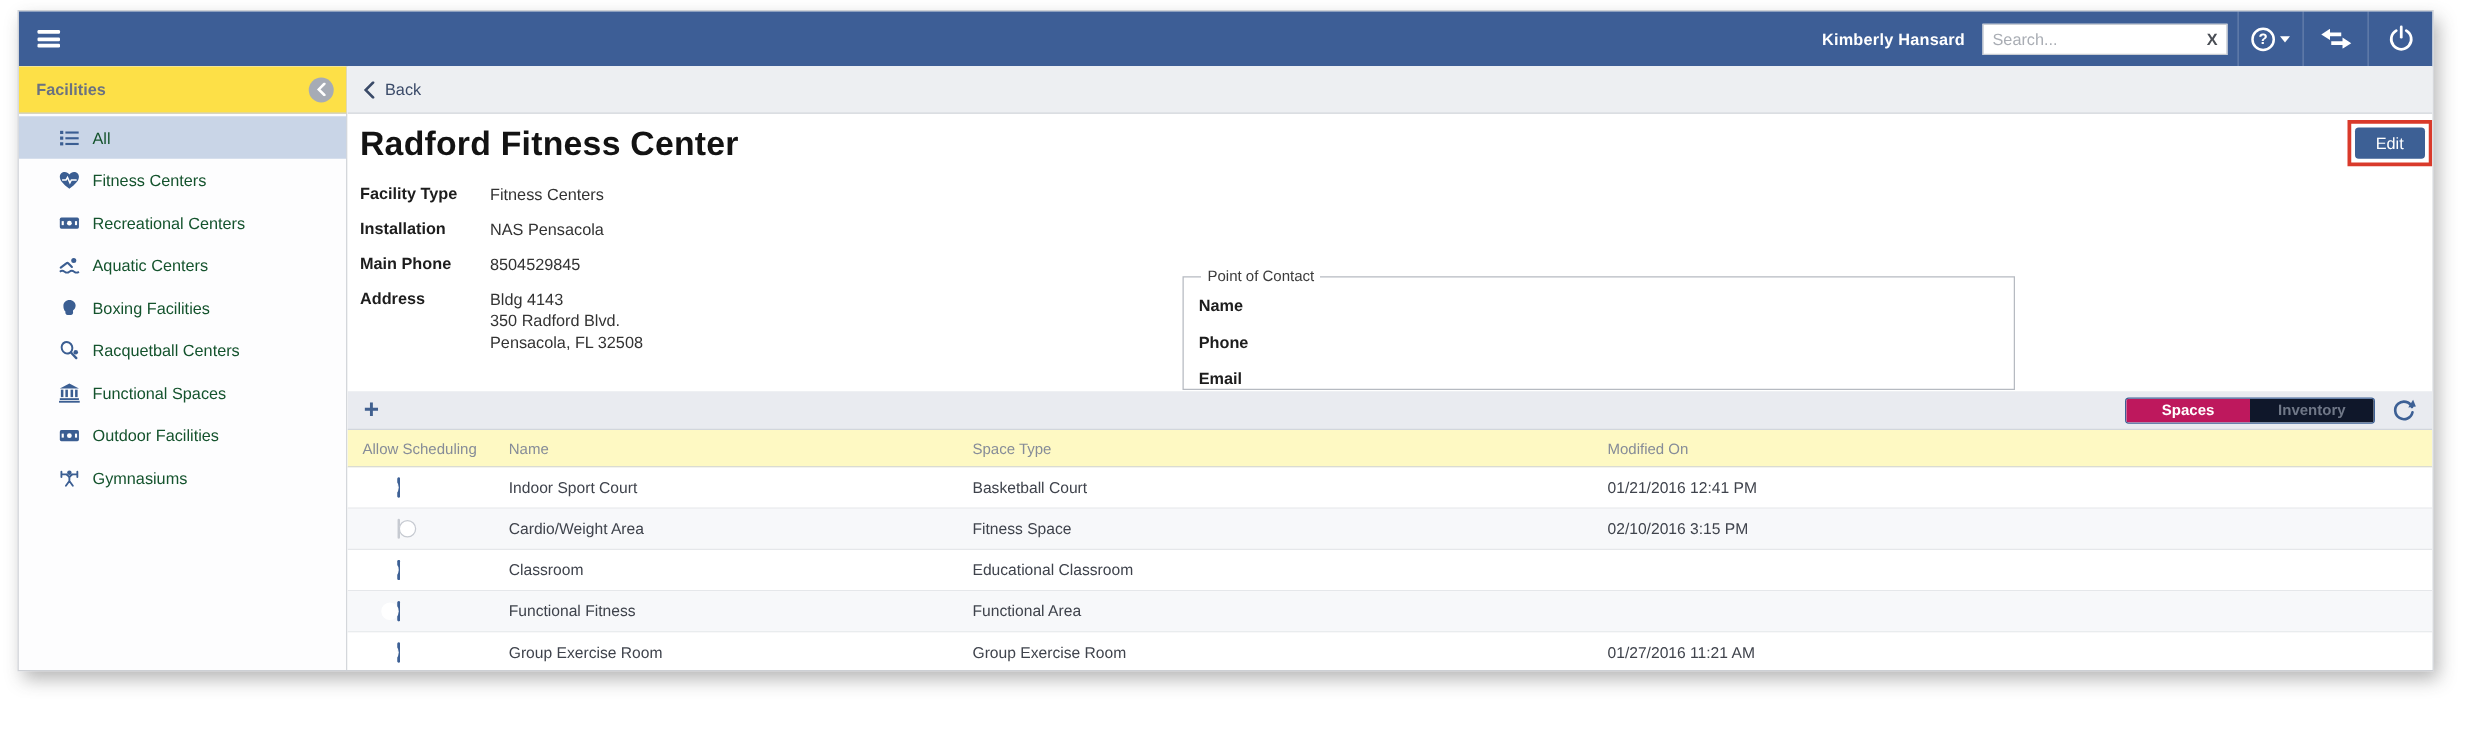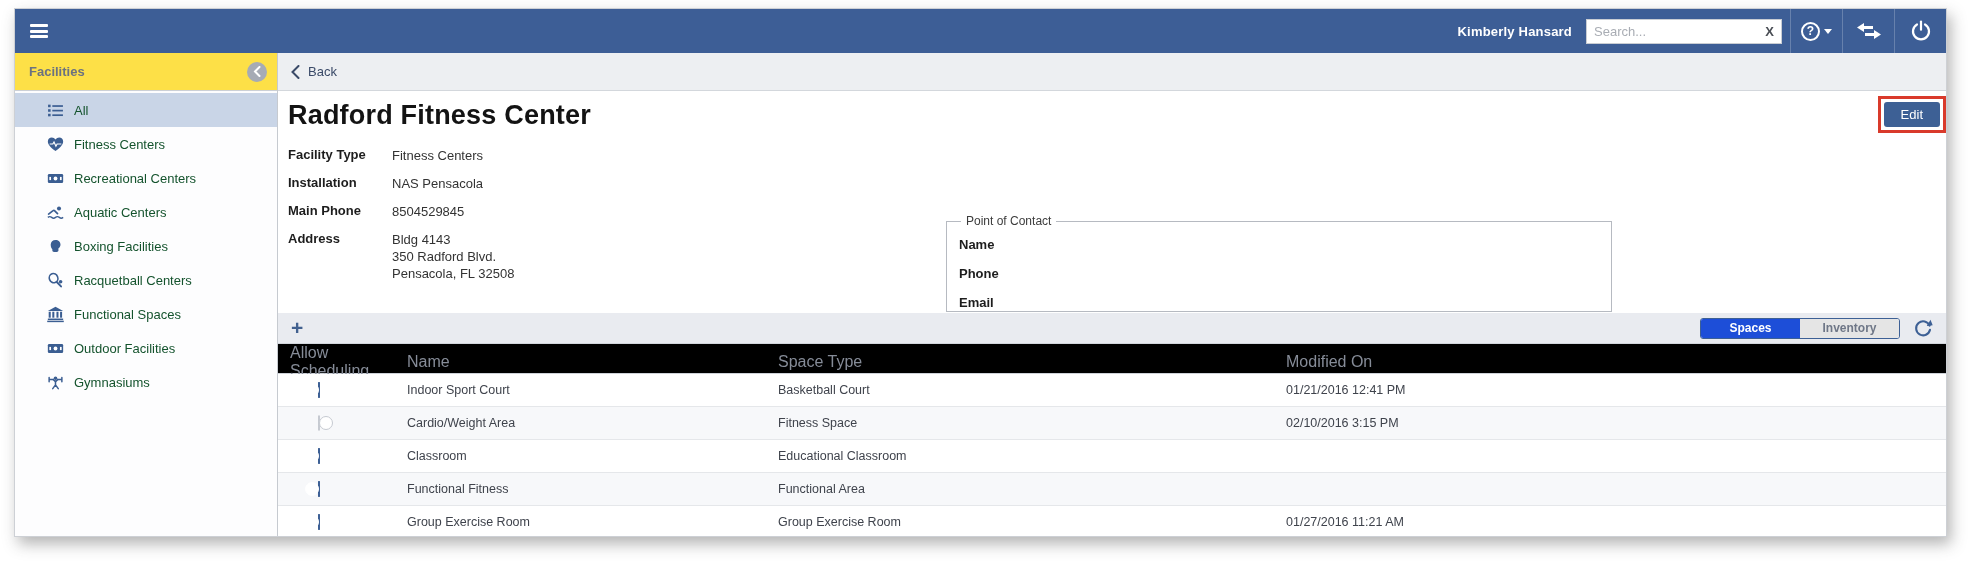--- a/index.html
+++ b/index.html
@@ -48,27 +48,27 @@
   .poc legend { font-size:12px; color:#3c3c3c; padding:0 5px; margin-left:2px; }
   .poc-field { height:29px; display:flex; align-items:center; font-weight:bold; font-size:13px; color:#1d1d1d; }
   .annotation { position:absolute; top:43px; right:0; border:3px solid #d93a2b; padding:3px; z-index:5; }
   .edit-btn { background:#3d6095; color:#fff; font-size:13px; font-family:inherit; border:none; border-radius:3px; padding:5px 17px; cursor:pointer; }
 
   
   .toolbar { height:31px; flex:0 0 31px; background:#e9ebf0; border-bottom:1px solid #d2d6dc; display:flex; align-items:center; padding:0 13px; }
   .plus { font-size:21px; font-weight:bold; color:#41608f; line-height:1; cursor:pointer; margin-top:-2px; }
   .toolbar-right { margin-left:auto; display:flex; align-items:center; gap:13px; }
   .tabs { display:flex; border:1px solid #3d6095; border-radius:3px; overflow:hidden; height:21px; background:#fff; }
-  .tab { width:99px; font-size:12px; font-weight:bold; color:#6f7787; background:#e5e5e5; border:none; font-family:inherit; display:flex; align-items:center; justify-content:center; cursor:pointer; }
-  .tab.active { background:#1d4ed8; color:#fff; }
+  .tab { width:99px; font-size:12px; font-weight:bold; color:#6f7787; background:#0f172a; border:none; font-family:inherit; display:flex; align-items:center; justify-content:center; cursor:pointer; }
+  .tab.active { background:#be185d; color:#fff; }
   .refresh { display:flex; align-items:center; cursor:pointer; }
 
   
   .thead, .trow { display:grid; grid-template-columns:117px 371px 508px 1fr; padding-left:12px; align-items:center; }
-  .thead { height:30px; flex:0 0 30px; background:#000000; border-bottom:1px solid #ced2d8; font-size:16px; color:#868c98; }
+  .thead { height:30px; flex:0 0 30px; background:#fef9c3; border-bottom:1px solid #ced2d8; font-size:12px; color:#868c98; }
   .trow { height:33px; border-bottom:1px solid #e5e7ea; font-size:12.5px; color:#3f434c; background:#fff; cursor:pointer; }
   .trow:nth-child(even) { background:#f7f8fa; }
   .cell-toggle { padding-left:28px; }
 
   
   .toggle { width:27px; height:16px; border-radius:9px; border:1px solid #c6cad1; background:#fff; position:relative; cursor:pointer; }
   .toggle .knob { position:absolute; left:0; top:0; width:14px; height:14px; border:1px solid #c6cad1; border-radius:50%; background:#fff; }
   .toggle.on { background:#3d6095; border-color:#3d6095; }
   .toggle.on .knob { left:auto; right:0; border-color:#fff; }
 </style>

